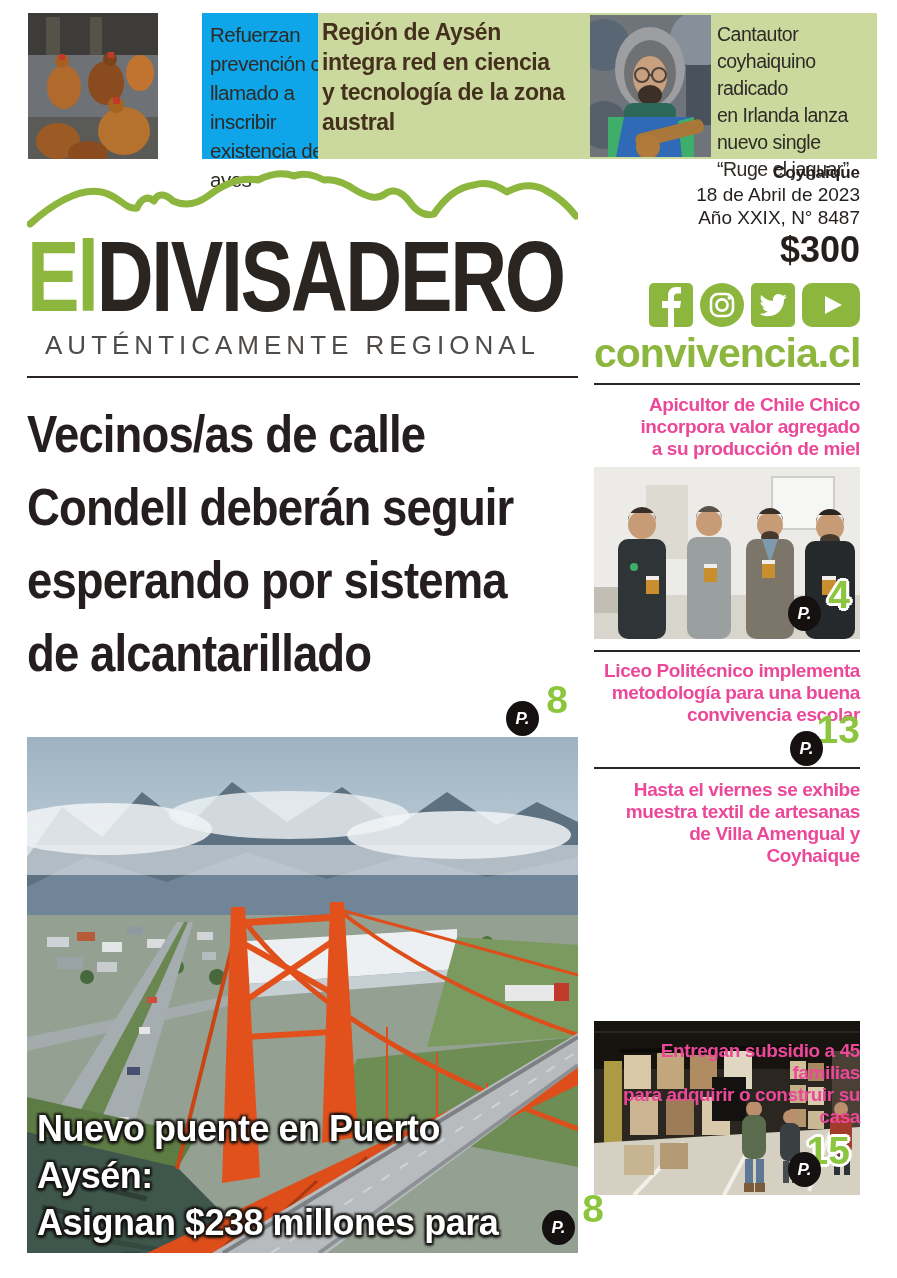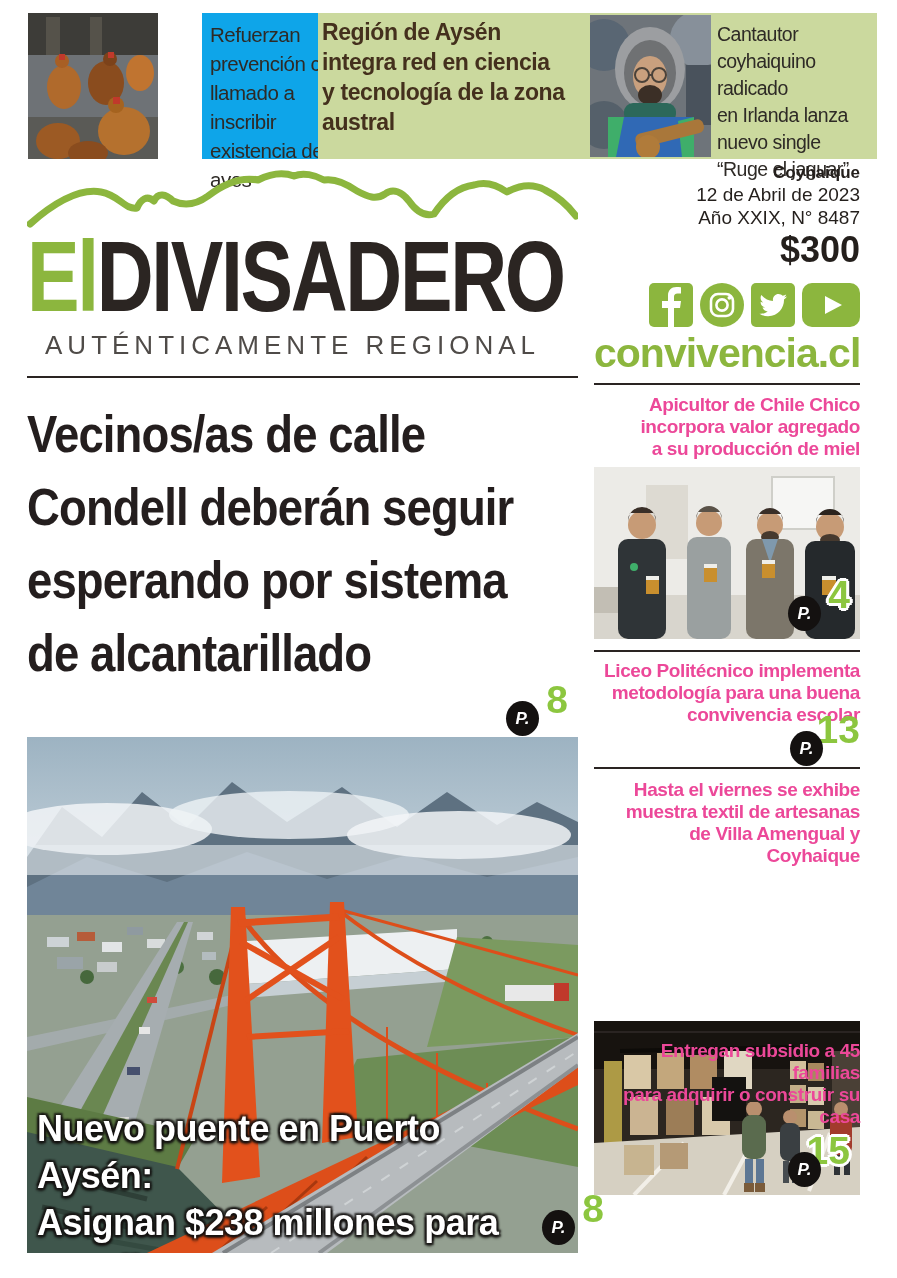--- a/index.html
+++ b/index.html
@@ -155,21 +155,21 @@
   </svg>
 </div>
 
 <h1 class="abs brand" style="margin:0"><span class="el">El</span><span class="dv">DIVISADERO</span></h1>
 
 <div class="abs tagline">AUTÉNTICAMENTE REGIONAL</div>
 <div class="abs rule-left"></div>
 
 <div class="abs dateline">
   <div class="dl-city">Coyhaique</div>
-  <div class="dl-date">12 de Abril de 2023</div>
+  <div class="dl-date">18 de Abril de 2023</div>
   <div class="dl-edition">Año XXIX, N° 8487</div>
   <div class="dl-price">$300</div>
 </div>
 
 <div class="abs social">
   <svg width="44" height="44" viewBox="0 0 44 44">
     <rect width="44" height="44" rx="5" fill="#8cb63e"></rect>
     <path d="M25 44 V25 h6 l1-7 h-7 v-4 c0-2.2 1-3.5 3.6-3.5 H32 V4.3 C31 4.1 29 4 27.4 4 c-5 0-8.4 3-8.4 8.6 V18 h-6 v7 h6 v19 Z" fill="#fff"></path>
   </svg>
   <svg width="44" height="44" viewBox="0 0 44 44">

